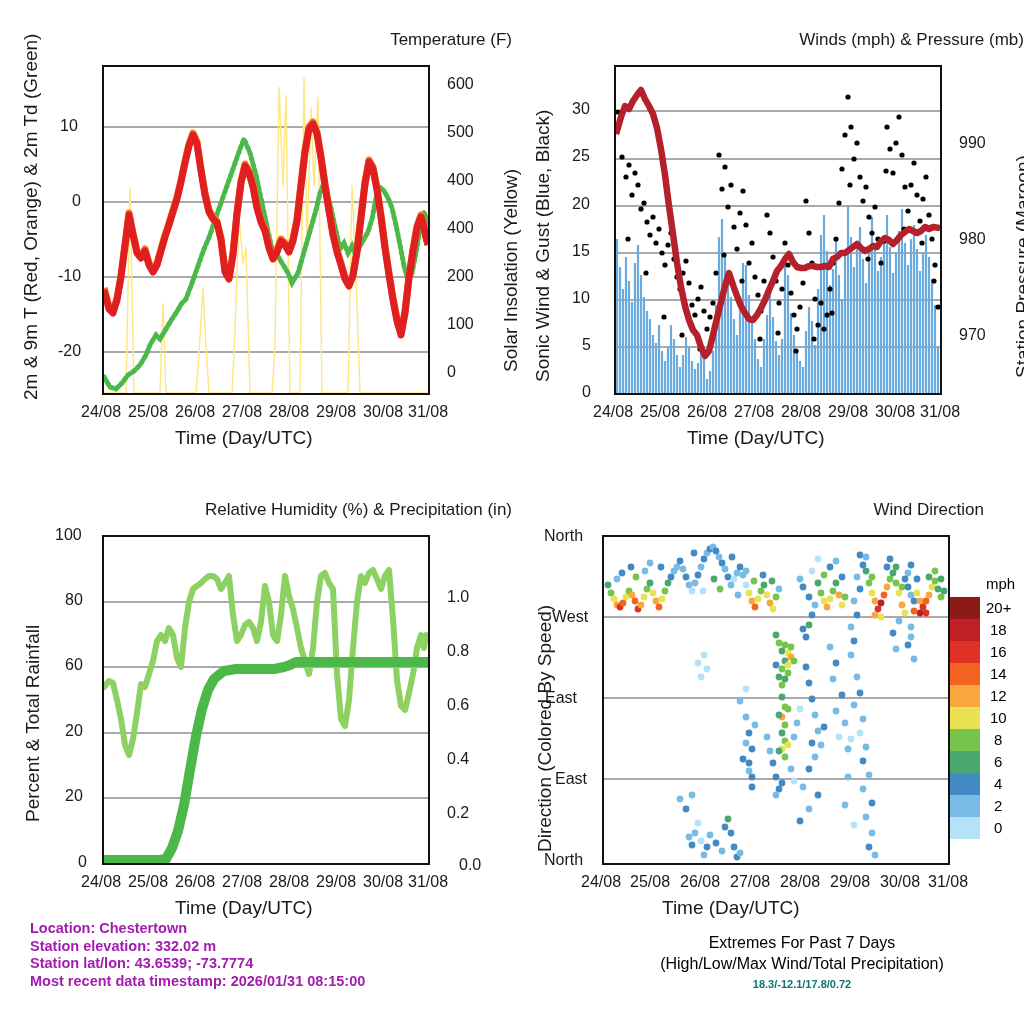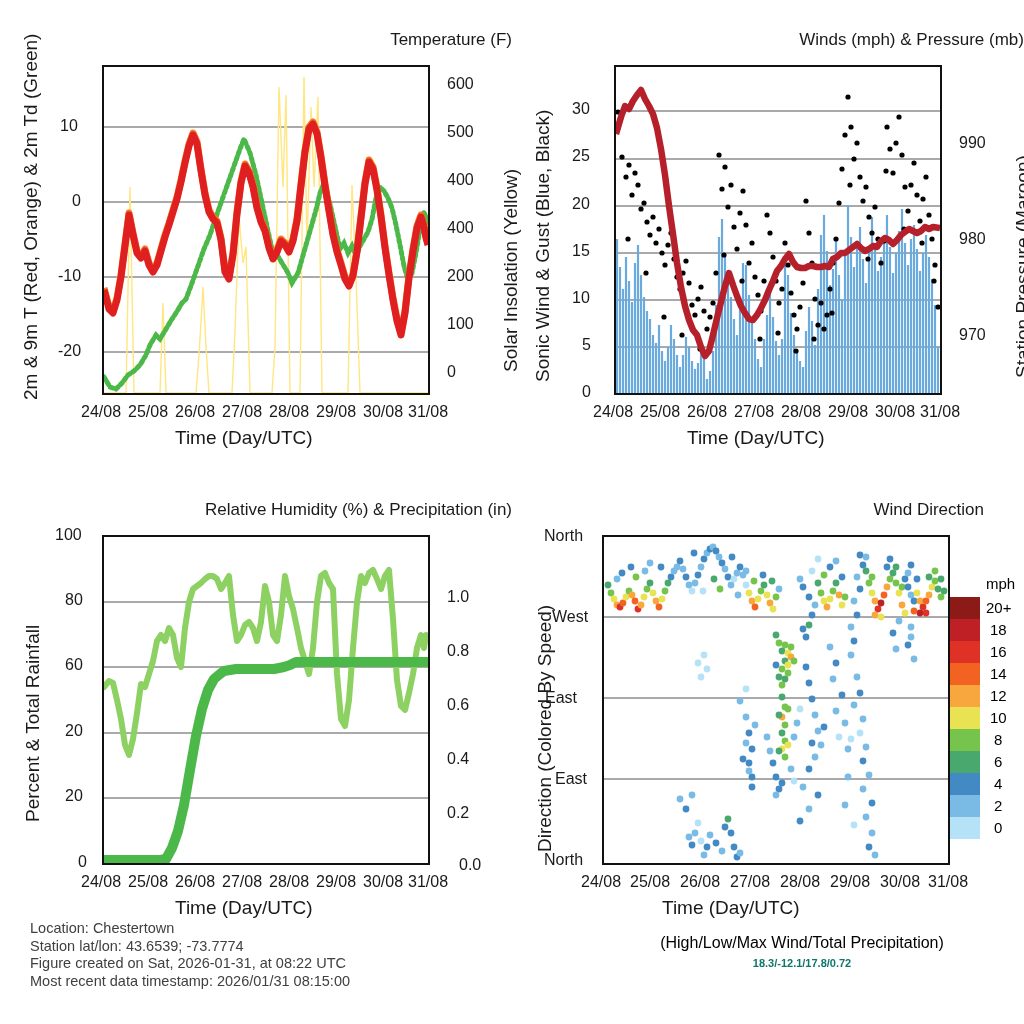--- a/index.html
+++ b/index.html
@@ -6,21 +6,21 @@
   body{width:1024px;height:1024px;position:relative;overflow:hidden;
        font-family:"Liberation Sans",sans-serif;color:#000;}
   .panel{position:absolute;}
   .ptitle{position:absolute;width:100%;text-align:right;font-size:17px;color:#1a1a1a;
           white-space:nowrap;margin-top:8px;}
   .axlabel{position:absolute;font-size:19px;color:#1a1a1a;white-space:nowrap;}
   .vlabel{transform-origin:0 0;}
   .tick{position:absolute;font-size:16px;color:#1a1a1a;white-space:nowrap;}
   .plotbox{position:absolute;border:2px solid #111;background:#fff;overflow:hidden;box-sizing:border-box;}
   svg{display:block;}
-  .footer-line{font-size:14.5px;color:#404040;line-height:17.6px;white-space:nowrap;}
+  .footer-line{font-size:14.5px;color:#a21caf;line-height:17.6px;white-space:nowrap;font-weight:bold;}
   .extremes{position:absolute;text-align:center;font-size:16px;line-height:21px;white-space:nowrap;}
   .exval{font-weight:bold;color:#0f766e;font-size:11px;}
   .cbar-lab{position:absolute;font-size:15px;color:#000;white-space:nowrap;}
 </style>
 </head>
 <body>
 
 <div class="panel" style="left:0;top:22px;width:512px;height:440px;">
   <div class="ptitle" style="top:0;left:0;">Temperature (F)</div>
   <div class="axlabel vlabel" style="left:20px;top:378px;transform:rotate(-90deg);">2m &amp; 9m T (Red, Orange) &amp; 2m Td (Green)</div>
@@ -716,21 +716,22 @@
     <div class="cbar-lab" style="left:482px;top:239px;">8</div>
     <div class="cbar-lab" style="left:482px;top:261px;">6</div>
     <div class="cbar-lab" style="left:482px;top:283px;">4</div>
     <div class="cbar-lab" style="left:482px;top:305px;">2</div>
     <div class="cbar-lab" style="left:482px;top:327px;">0</div>
   </div>
 </div>
 
 <div style="position:absolute;left:30px;top:920px;">
   <div class="footer-line">Location: Chestertown</div>
+  <div class="footer-line">Station elevation: 332.02 m</div>
   <div class="footer-line">Station lat/lon: 43.6539; -73.7774</div>
-  <div class="footer-line">Figure created on Sat, 2026-01-31, at 08:22 UTC</div>
   <div class="footer-line">Most recent data timestamp: 2026/01/31 08:15:00</div>
 </div>
 
 <div class="extremes" style="left:582px;top:932px;width:440px;">
+  <div>Extremes For Past 7 Days</div>
   <div>(High/Low/Max Wind/Total Precipitation)</div>
   <div class="exval">18.3/-12.1/17.8/0.72</div>
 </div>
 
 </body></html>

